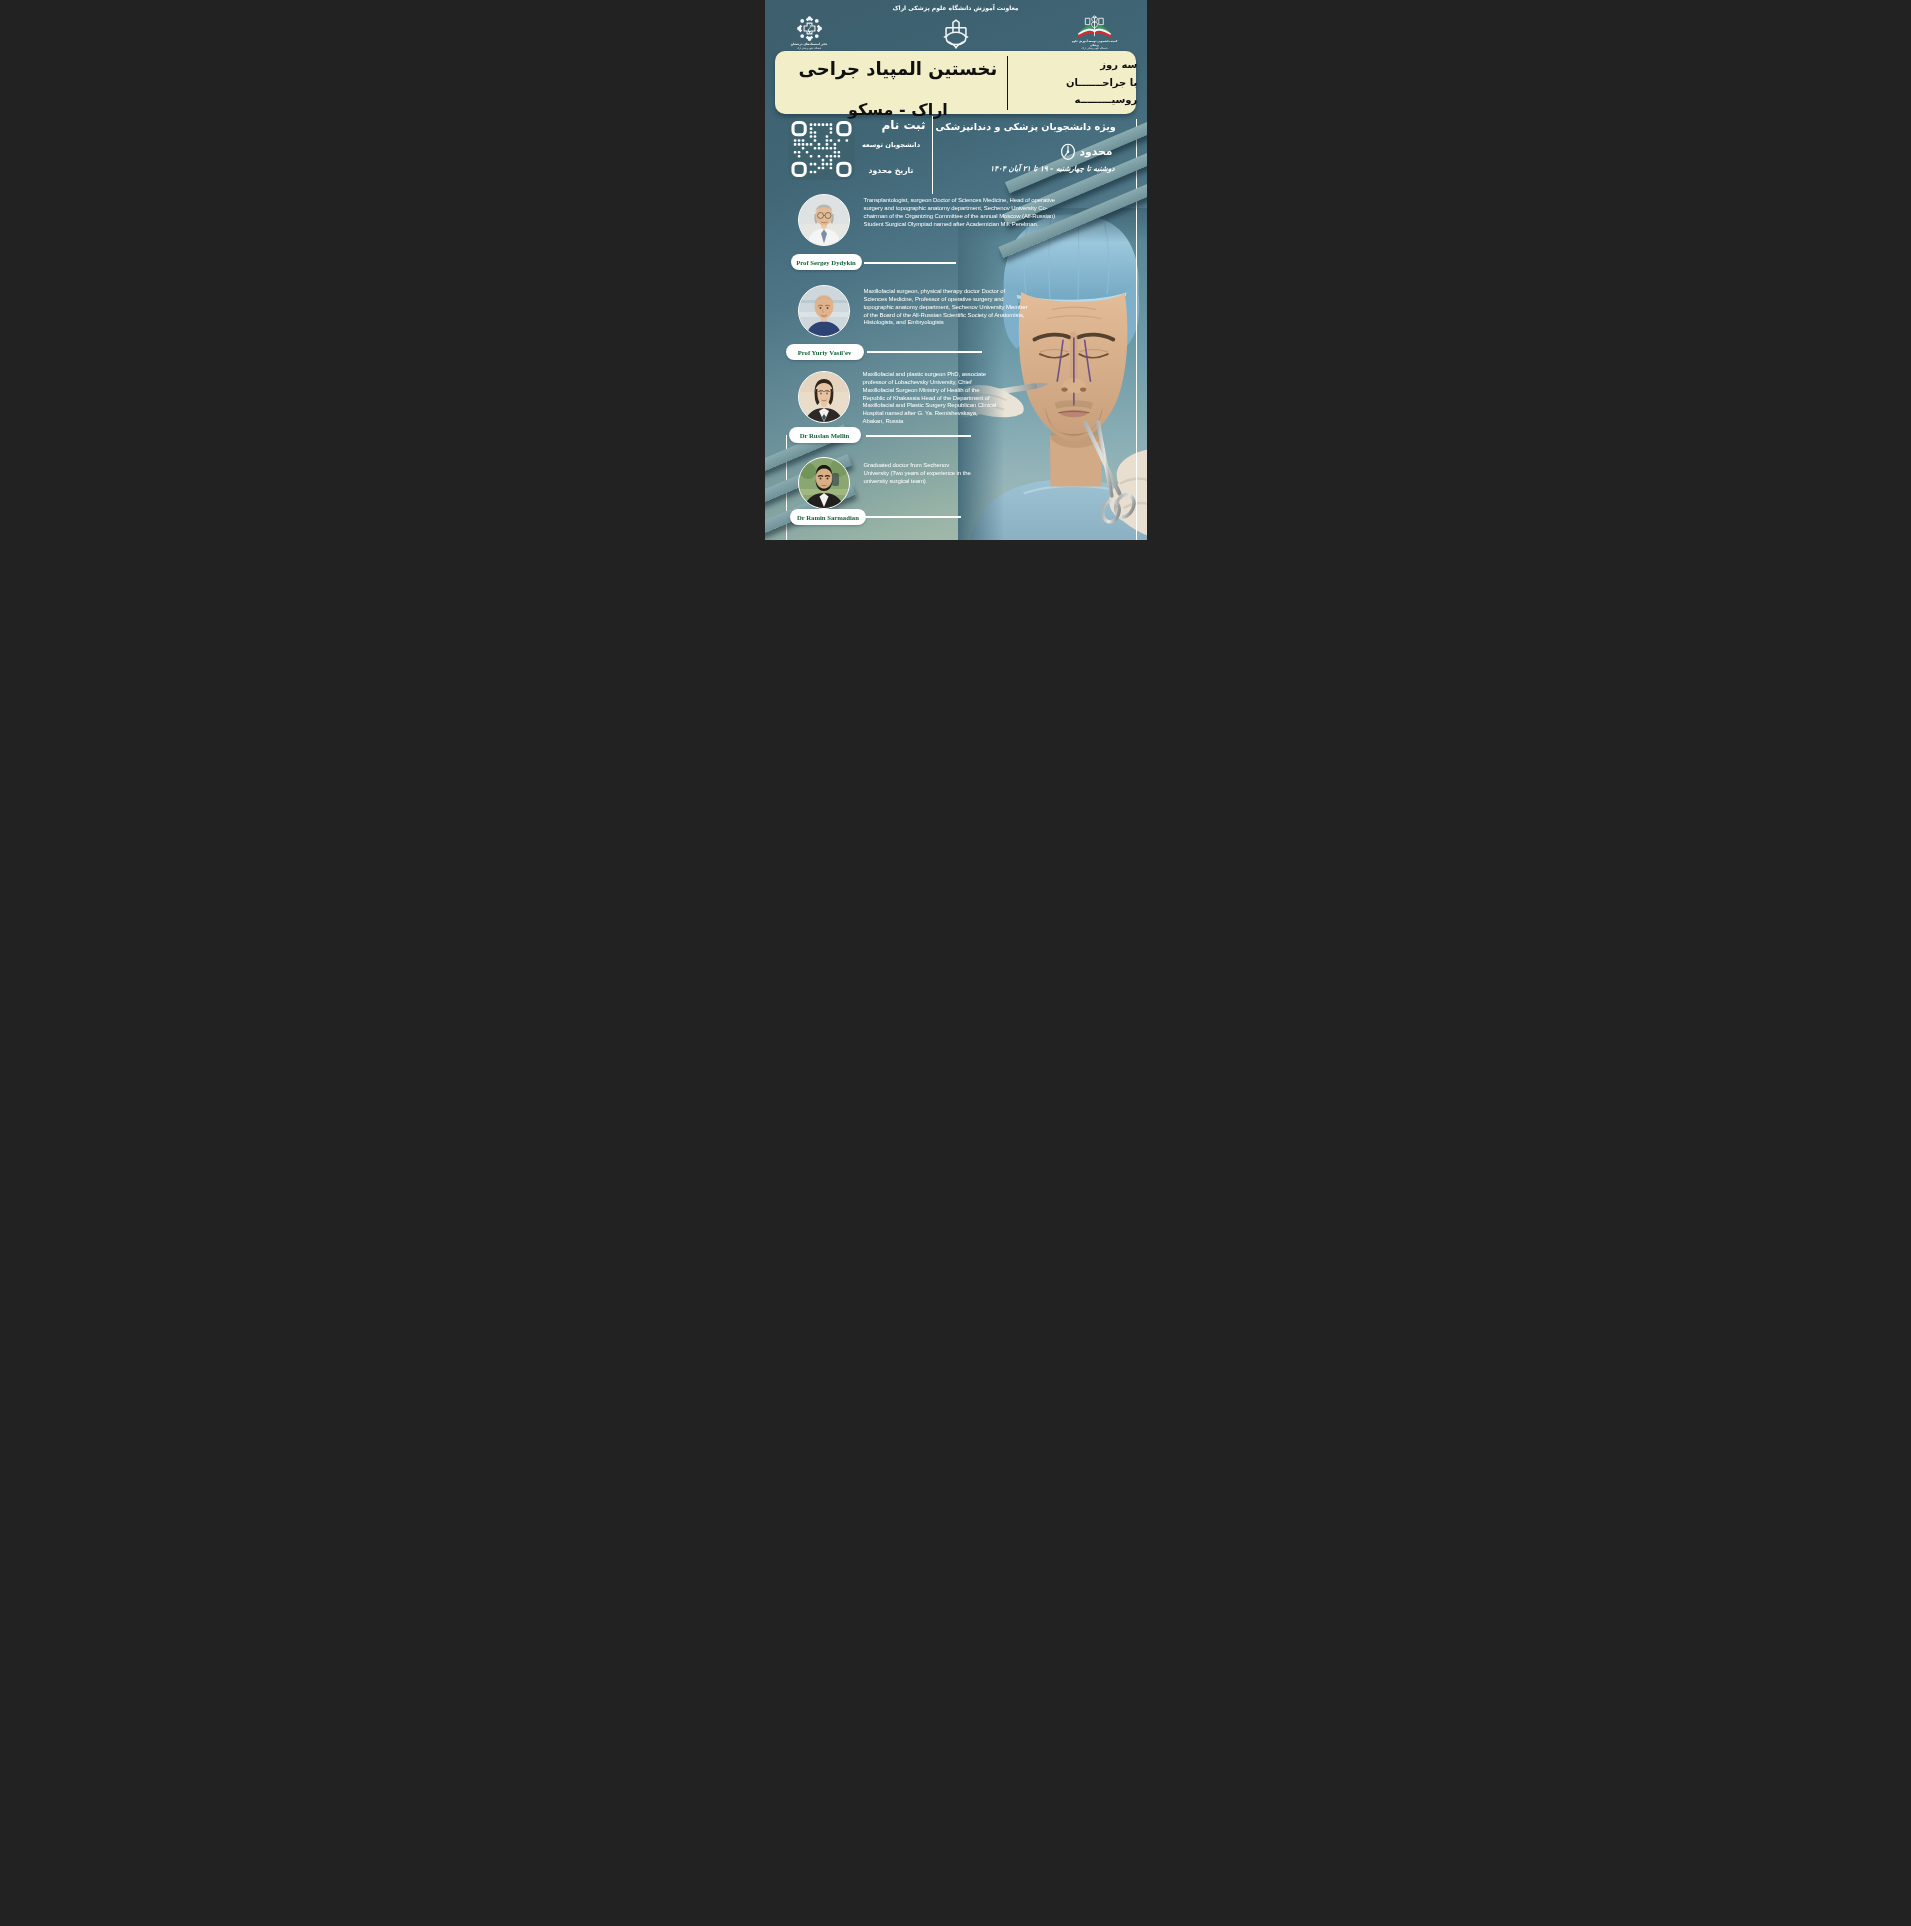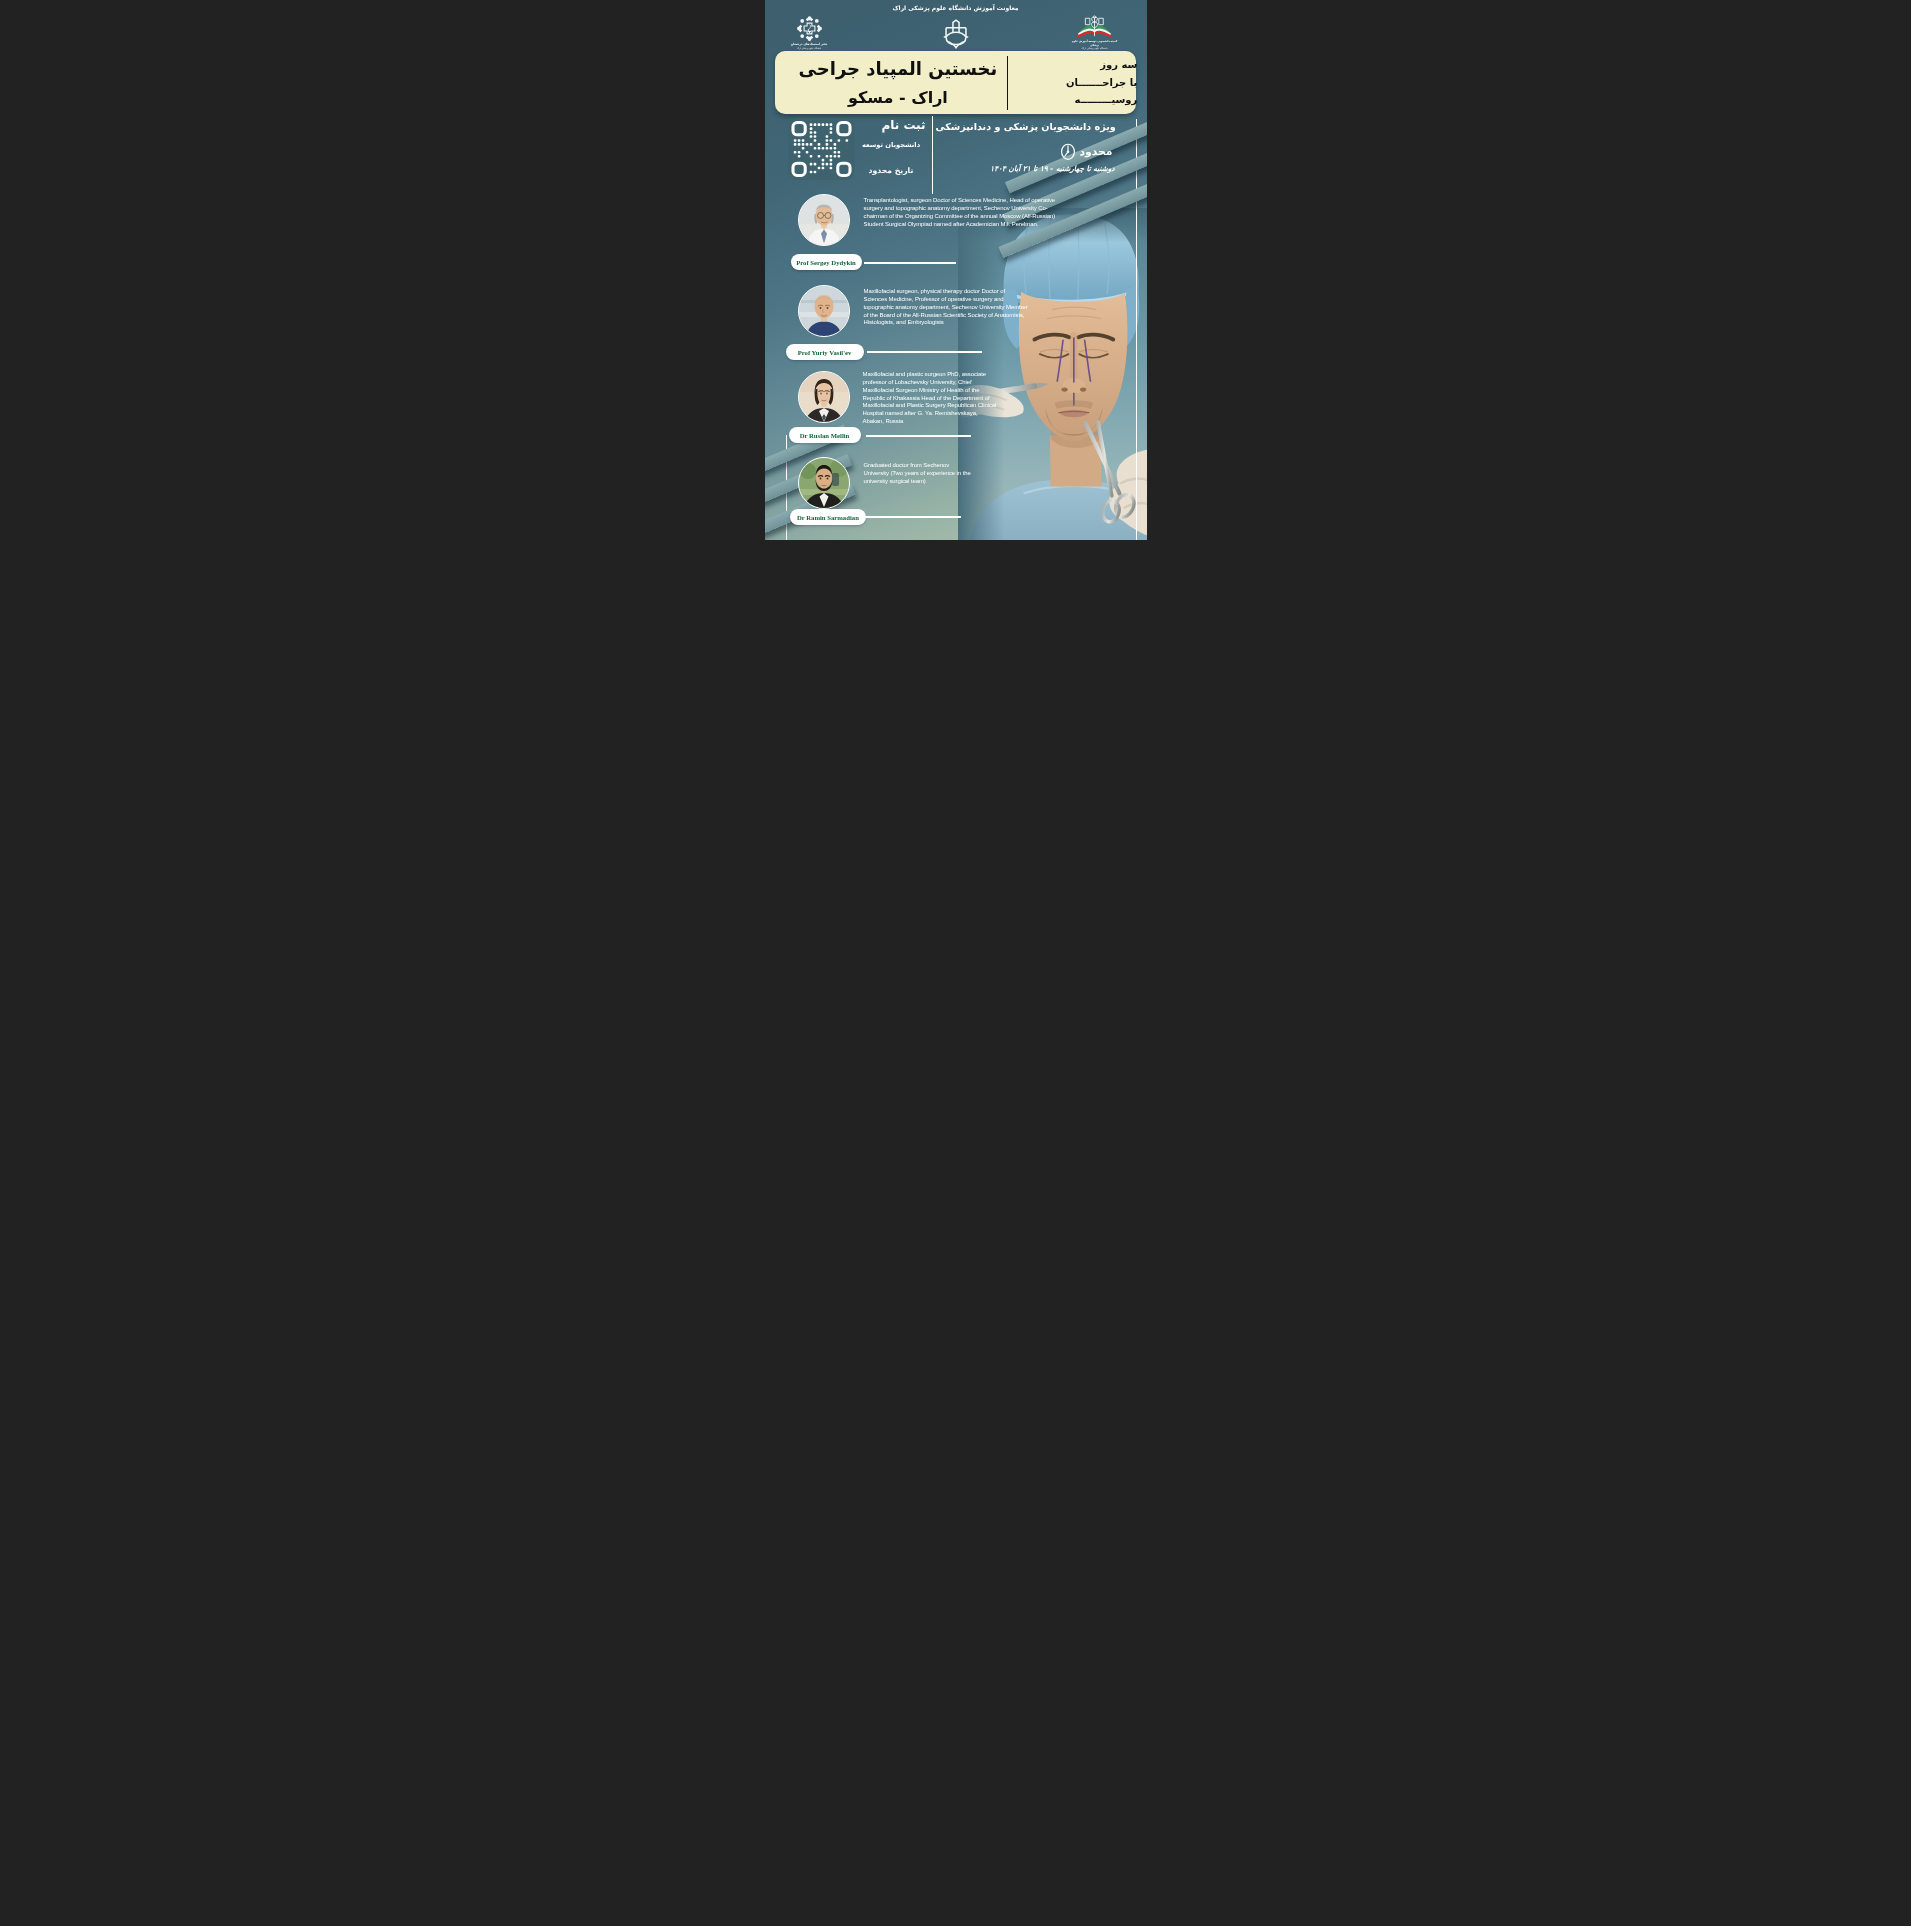--- a/index.html
+++ b/index.html
@@ -12,21 +12,21 @@
   
   .hdr-title{top:3.9px;left:0;width:100%;text-align:center;color:#fff;font-weight:bold;font-size:6px;z-index:6;}
   .logo-block{z-index:6;text-align:center;color:#fff;}
   .logo-block .cap1{font-size:2.9px;font-weight:bold;line-height:3.9px;}
   .logo-block .cap2{font-size:2.2px;opacity:.9;line-height:3.1px;}
   
   .band{left:10.8px;top:51px;width:361px;height:63px;background:#f2efc8;border-radius:10px;
         box-shadow:0 2.7px 4.6px rgba(10,25,35,.35);z-index:3;}
   .band-main{position:absolute;left:11.6px;top:2.3px;width:222px;text-align:center;color:#101010;direction:rtl;}
   .band-main .l1{font-size:18px;font-weight:bold;line-height:31px;}
-  .band-main .l2{font-size:16px;font-weight:bold;line-height:28px;}
+  .band-main .l2{font-size:16px;font-weight:bold;line-height:28px;margin-top:12px;}
   .band-div{position:absolute;left:232px;top:4.6px;width:1px;height:54px;background:#141414;}
   .band-tag{position:absolute;left:248px;top:5.4px;width:114px;text-align:right;color:#101010;direction:rtl;}
   .band-tag div{font-size:10px;font-weight:bold;line-height:17.3px;}
   
   .qr-box{left:23.5px;top:118px;z-index:5;}
   .reg-heading{left:92px;top:118px;width:69px;color:#fff;font-size:12px;font-weight:bold;direction:rtl;z-index:5;}
   .reg-sub{left:88px;top:141px;width:77px;text-align:center;color:#fff;font-size:6.7px;font-weight:bold;direction:rtl;z-index:5;}
   .reg-cap{left:90px;top:166px;width:73px;text-align:center;color:#fff;font-size:7.7px;font-weight:bold;direction:rtl;z-index:5;}
   .vdiv{left:167px;top:116px;width:0.8px;height:78px;background:#fff;z-index:5;}
   .ev-aud{left:171px;top:121px;width:183px;text-align:left;color:#fff;font-size:9.6px;font-weight:bold;direction:rtl;z-index:5;}

